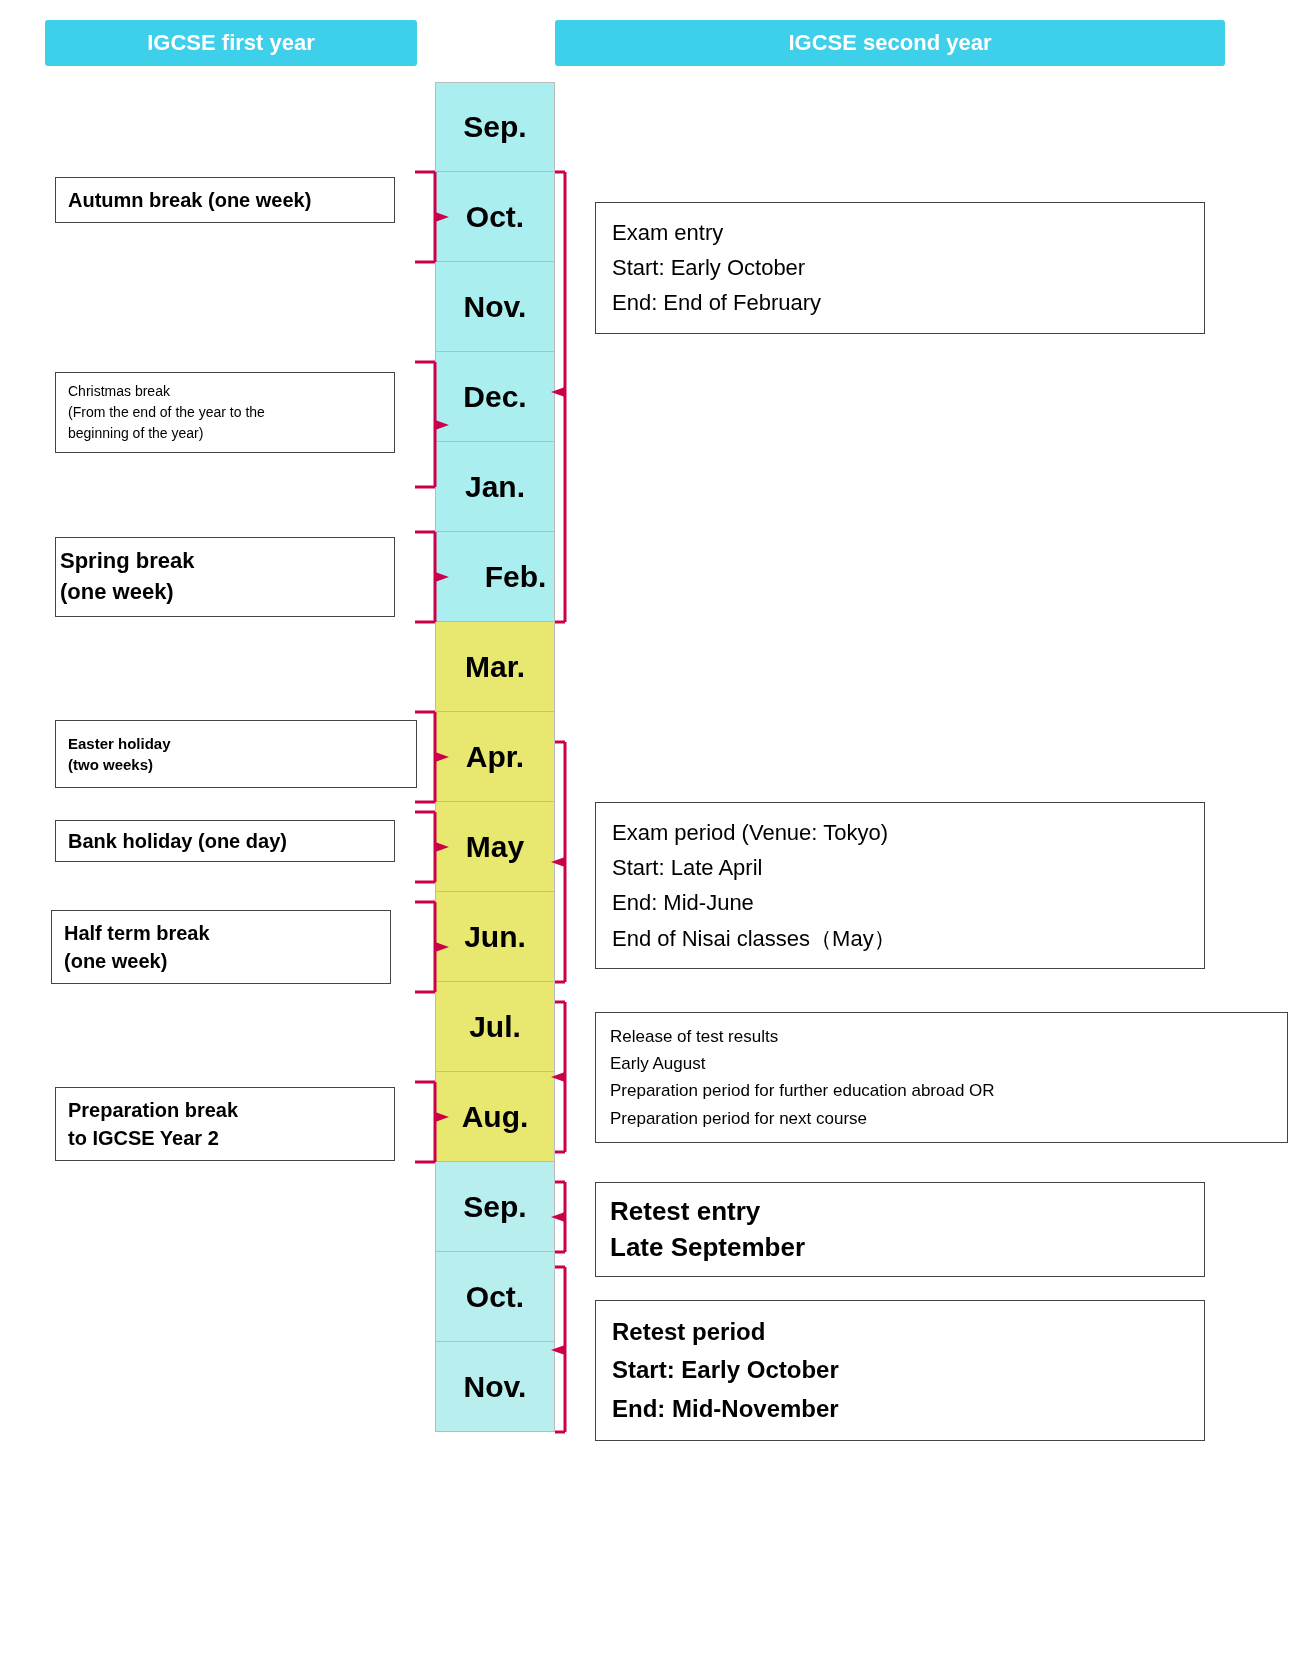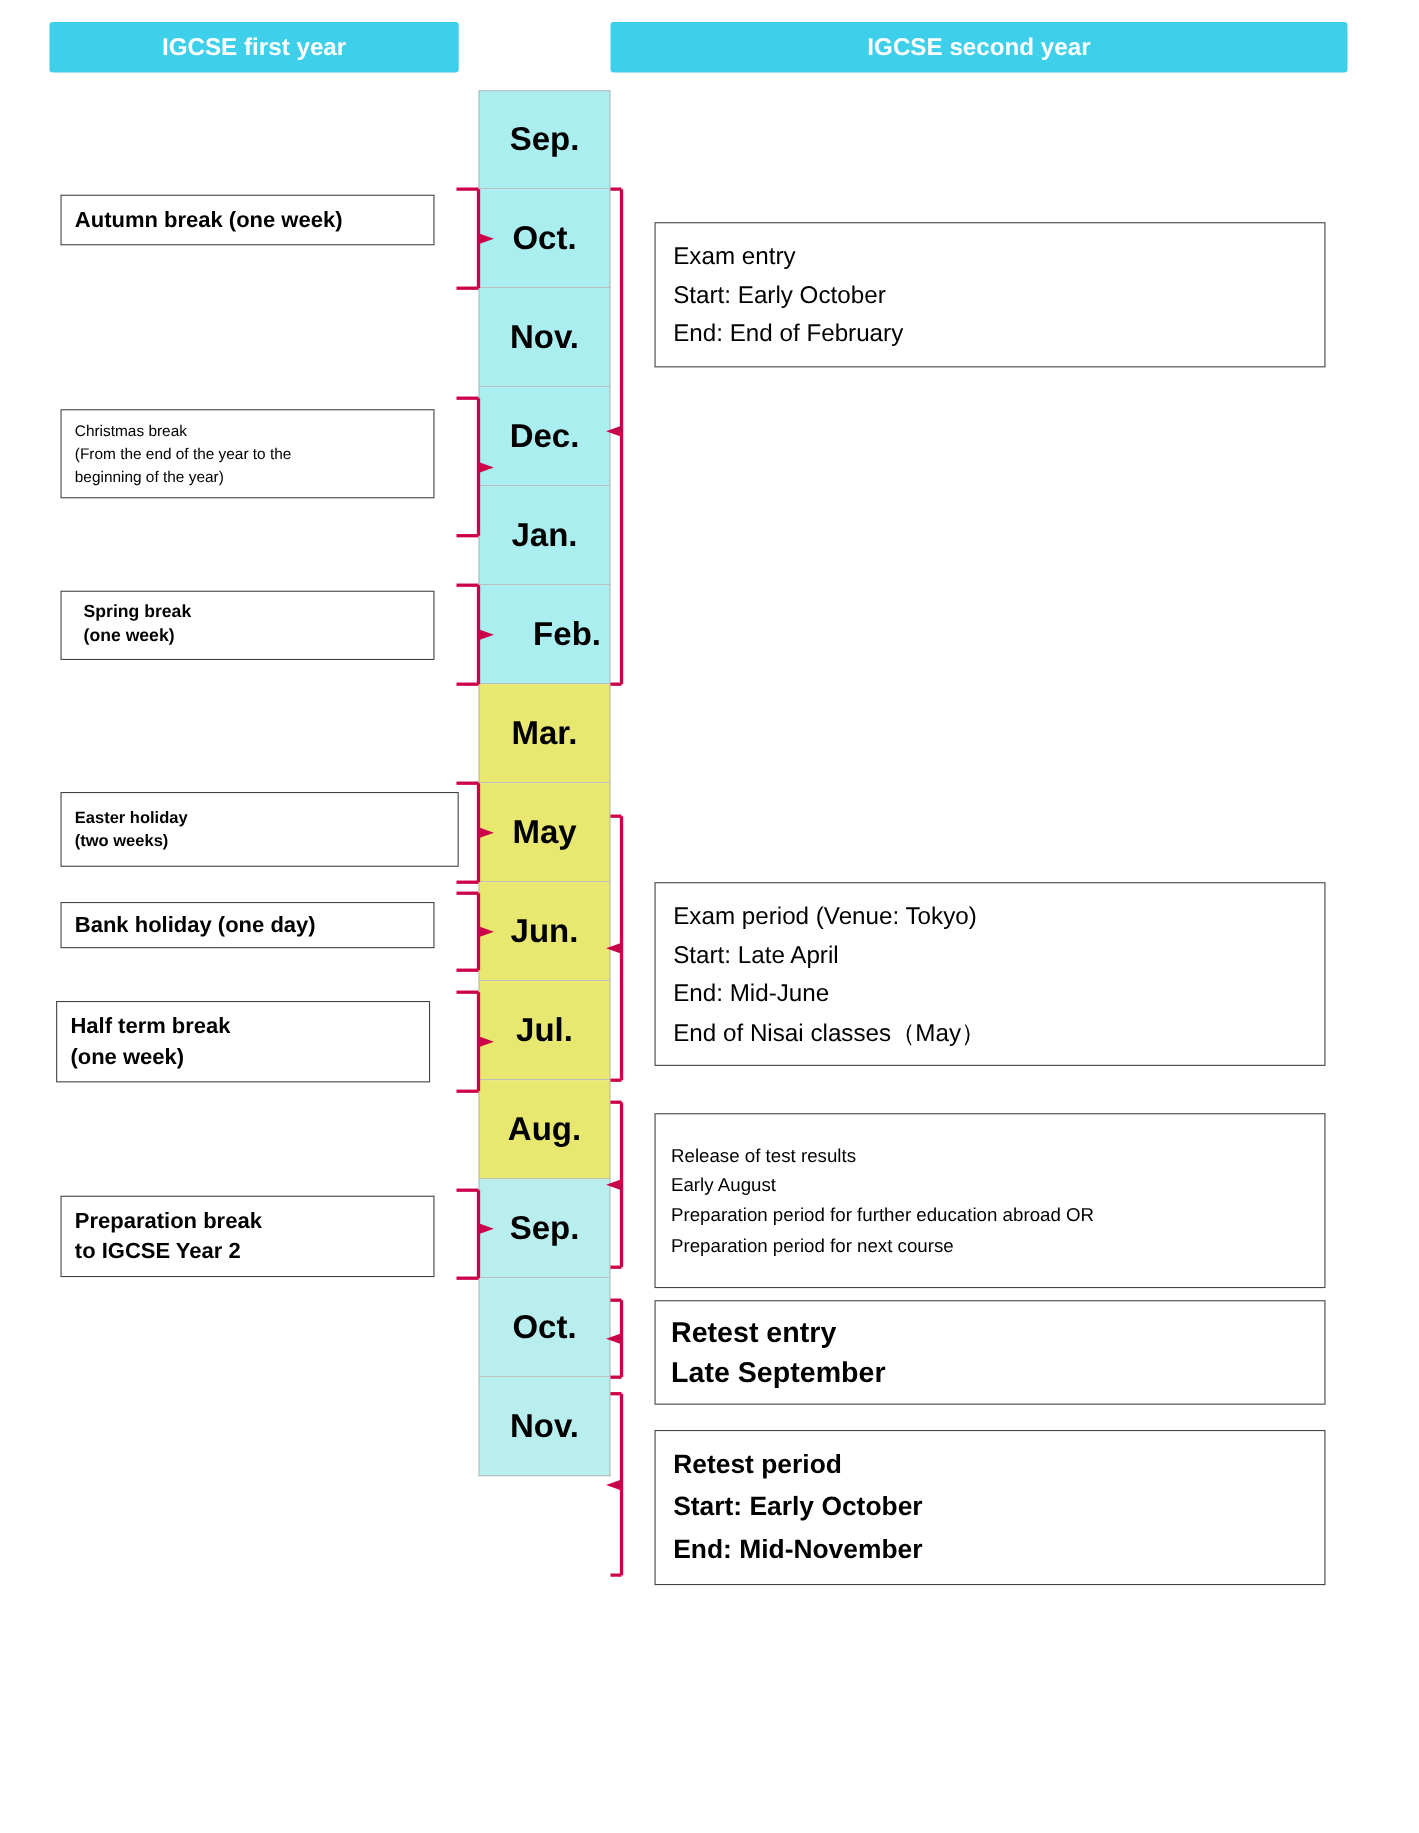--- a/index.html
+++ b/index.html
@@ -161,21 +161,21 @@
 
       <div style="position:absolute; top:95px; left:10px; width:340px; background:white; border:1.5px solid #444; padding:8px 12px; font-size:20px; font-weight:bold; line-height:1.4;">
         <span>Autumn break
 (one week)</span>
       </div>
 
       <div style="position:absolute; top:290px; left:10px; width:340px; background:white; border:1.5px solid #444; padding:8px 12px; font-size:14px; font-weight:normal; line-height:1.5;">
         <span>Christmas break<br>(From the end of the year to the<br>beginning of the year)</span>
       </div>
 
-      <div style="position:absolute; top:455px; left:10px; width:340px; background:white; border:1.5px solid #444; padding:8px 20px; font-size:16px; font-weight:bold; line-height:1.4;">
+      <div style="position:absolute; top:455px; left:10px; width:340px; background:white; border:1.5px solid #444; padding:8px 4px; font-size:22px; font-weight:bold; line-height:1.4;">
         <span>Spring break<br>(one week)</span>
       </div>
 
       <div style="position:absolute; top:638px; left:10px; width:362px; background:white; border:1.5px solid #444; padding:12px 12px; font-size:15px; font-weight:bold; line-height:1.4;">
         <span>Easter holiday<br>(two weeks)</span>
       </div>
 
       <div style="position:absolute; top:738px; left:10px; width:340px; background:white; border:1.5px solid #444; padding:8px 12px; font-size:20px; font-weight:bold; line-height:1.2;">
         <span>Bank holiday (one day)</span>
       </div>
@@ -212,20 +212,23 @@
       </div>
 
       <div class="month-item bg-cyan" style="height:90px; font-size:30px; font-weight:bold; display:flex; align-items:center; justify-content:center; border:1px solid #bbb; border-top:none;padding-left:41px;">
         <span>Feb.</span>
       </div>
 
       <div class="month-item bg-yellow" style="height:90px; font-size:30px; font-weight:bold; display:flex; align-items:center; justify-content:center; border:1px solid #bbb; border-top:none;">
         <span>Mar.</span>
       </div>
 
+      <div class="month-item bg-yellow" style="height:90px; font-size:30px; font-weight:bold; display:flex; align-items:center; justify-content:center; border:1px solid #bbb; border-top:none;">
+        <span>Apr.</span>
+      </div>
 
       <div class="month-item bg-yellow" style="height:90px; font-size:30px; font-weight:bold; display:flex; align-items:center; justify-content:center; border:1px solid #bbb; border-top:none;">
         <span>May</span>
       </div>
 
       <div class="month-item bg-yellow" style="height:90px; font-size:30px; font-weight:bold; display:flex; align-items:center; justify-content:center; border:1px solid #bbb; border-top:none;">
         <span>Jun.</span>
       </div>
 
       <div class="month-item bg-yellow" style="height:90px; font-size:30px; font-weight:bold; display:flex; align-items:center; justify-content:center; border:1px solid #bbb; border-top:none;">
@@ -252,21 +255,21 @@
     <div style="position:absolute; left:530px; top:0; width:660px;">
 
       <div style="position:absolute; top:120px; left:20px; width:610px; background:white; border:1.5px solid #444; padding:12px 16px; font-size:22px; font-weight:normal; line-height:1.6;">
         <span>Exam entry<br>Start: Early October<br>End: End of February</span>
       </div>
 
       <div style="position:absolute; top:720px; left:20px; width:610px; background:white; border:1.5px solid #444; padding:12px 16px; font-size:22px; font-weight:normal; line-height:1.6;">
         <span>Exam period (Venue: Tokyo)<br>Start: Late April<br>End: Mid-June<br>End of Nisai classes（May）</span>
       </div>
 
-      <div style="position:absolute; top:930px; left:20px; width:610px; background:white; border:1.5px solid #444; padding:24px 14px; font-size:17px; font-weight:normal; line-height:1.6;">
+      <div style="position:absolute; top:930px; left:20px; width:693px; background:white; border:1.5px solid #444; padding:10px 14px; font-size:17px; font-weight:normal; line-height:1.6;">
         <span>Release of test results<br>Early August<br>Preparation period for further education abroad OR<br>Preparation period for next course</span>
       </div>
 
       <div style="position:absolute; top:1100px; left:20px; width:610px; background:white; border:1.5px solid #444; padding:10px 14px; font-size:26px; font-weight:bold; line-height:1.4;">
         <span>Retest entry<br>Late September</span>
       </div>
 
       <div style="position:absolute; top:1218px; left:20px; width:610px; background:white; border:1.5px solid #444; padding:12px 16px; font-size:24px; font-weight:bold; line-height:1.6;">
         <span>Retest period<br>Start: Early October<br>End: Mid-November</span>
       </div>

